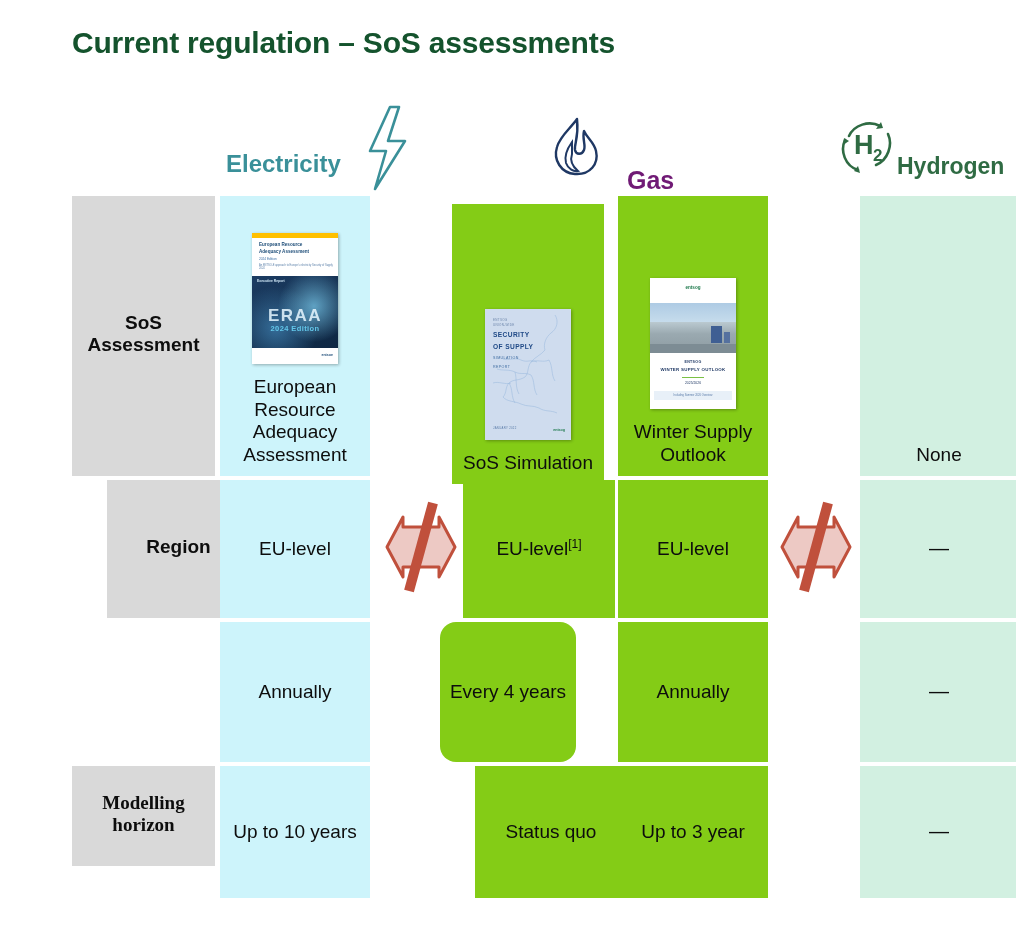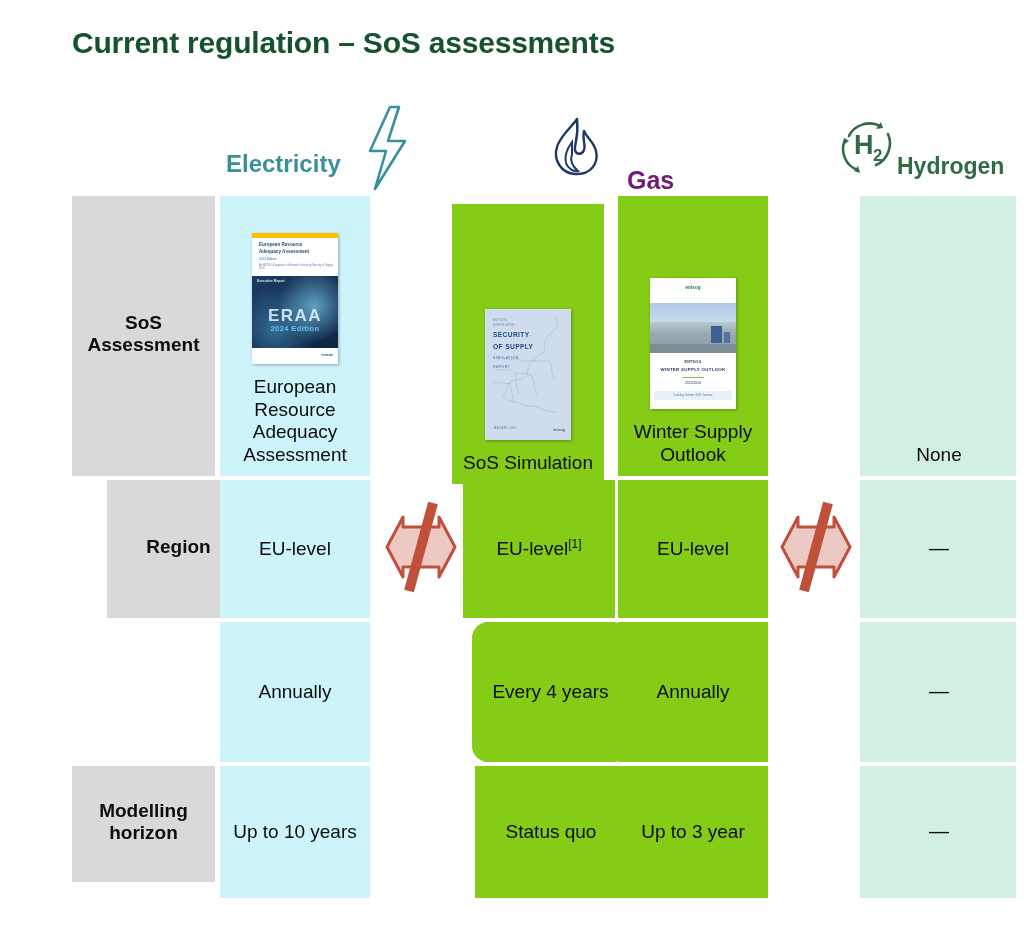--- a/index.html
+++ b/index.html
@@ -267,33 +267,33 @@
 
     <div class="cell hydro mid" style="left:788px; top:284px; width:156px; height:138px;">
       <span class="cell-text dash">—</span>
     </div>
 
 
     <div class="cell elec mid" style="left:148px; top:426px; width:150px; height:140px;">
       <span class="cell-text">Annually</span>
     </div>
 
-    <div class="cell gas mid" style="left:400px; top:426px; width:157px; height:140px;border-radius:16px;">
+    <div class="cell gas mid" style="left:368px; top:426px; width:136px; height:140px;border-radius:16px;">
       <span class="cell-text">Every 4 years</span>
     </div>
 
     <div class="cell gas mid" style="left:546px; top:426px; width:150px; height:140px;">
       <span class="cell-text">Annually</span>
     </div>
 
     <div class="cell hydro mid" style="left:788px; top:426px; width:156px; height:140px;">
       <span class="cell-text dash">—</span>
     </div>
 
-    <div class="cell rowlabel" style="left:0px; top:570px; width:143px; height:116px;">Modelling horizon</div>
+    <div class="cell rowlabel" style="left:0px; top:570px; width:143px; height:100px;font-family:Liberation Serif, serif;">Modelling horizon</div>
 
     <div class="cell elec mid" style="left:148px; top:570px; width:150px; height:132px;">
       <span class="cell-text">Up to 10 years</span>
     </div>
 
     <div class="cell gas mid" style="left:403px; top:570px; width:152px; height:132px;">
       <span class="cell-text">Status quo</span>
     </div>
 
     <div class="cell gas mid" style="left:546px; top:570px; width:150px; height:132px;">

